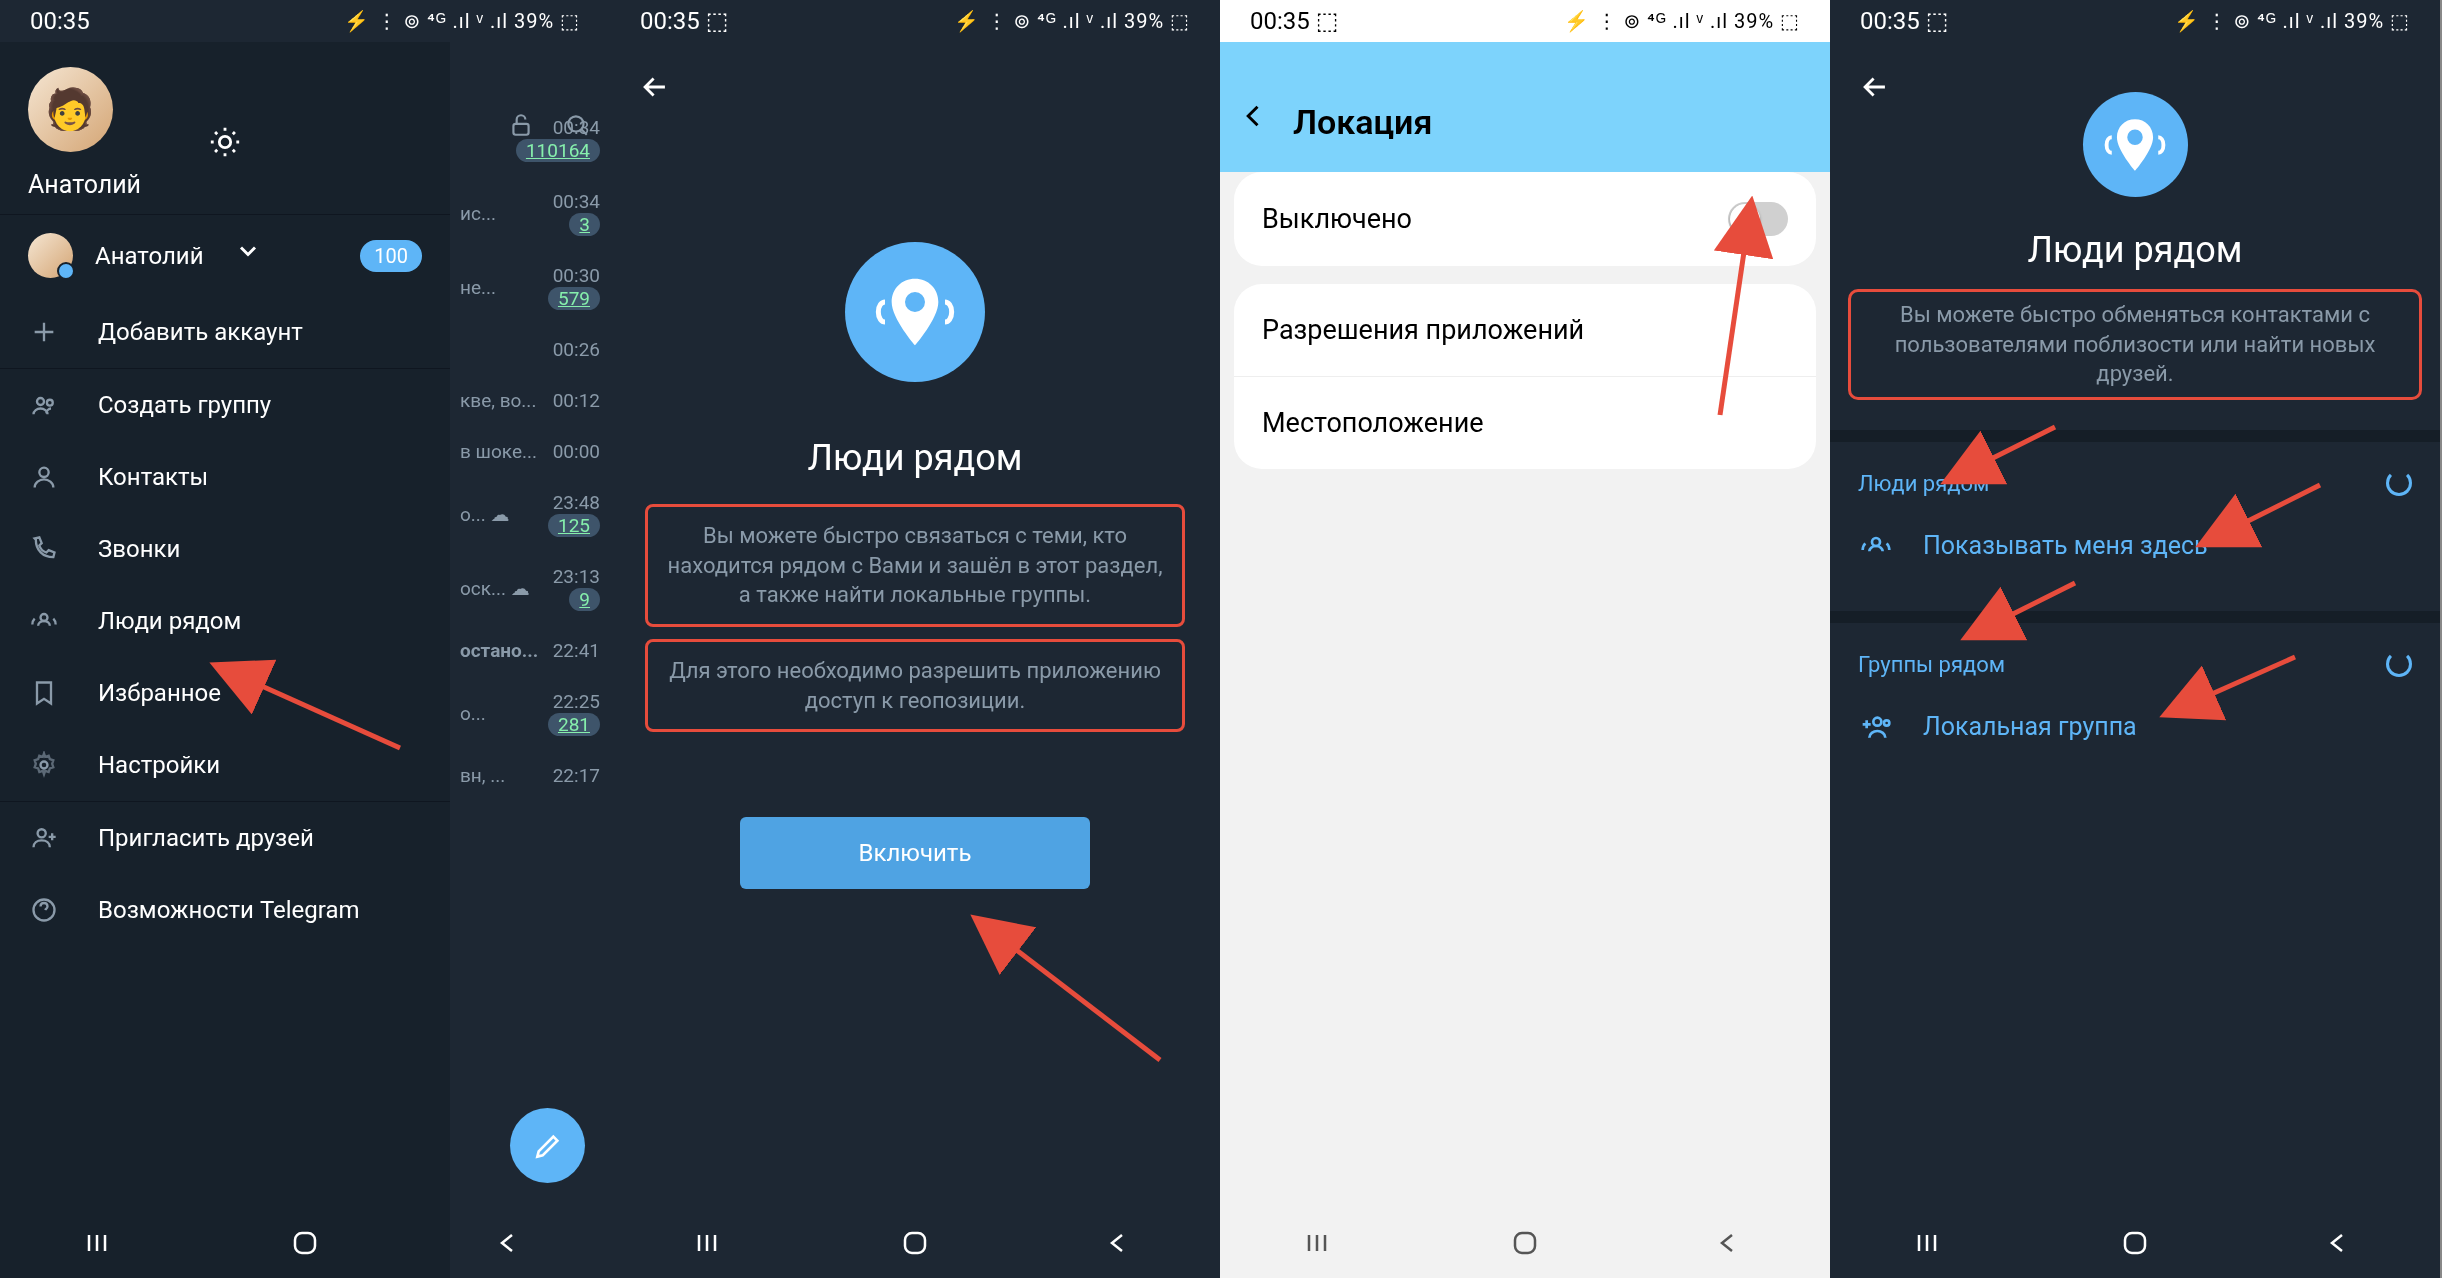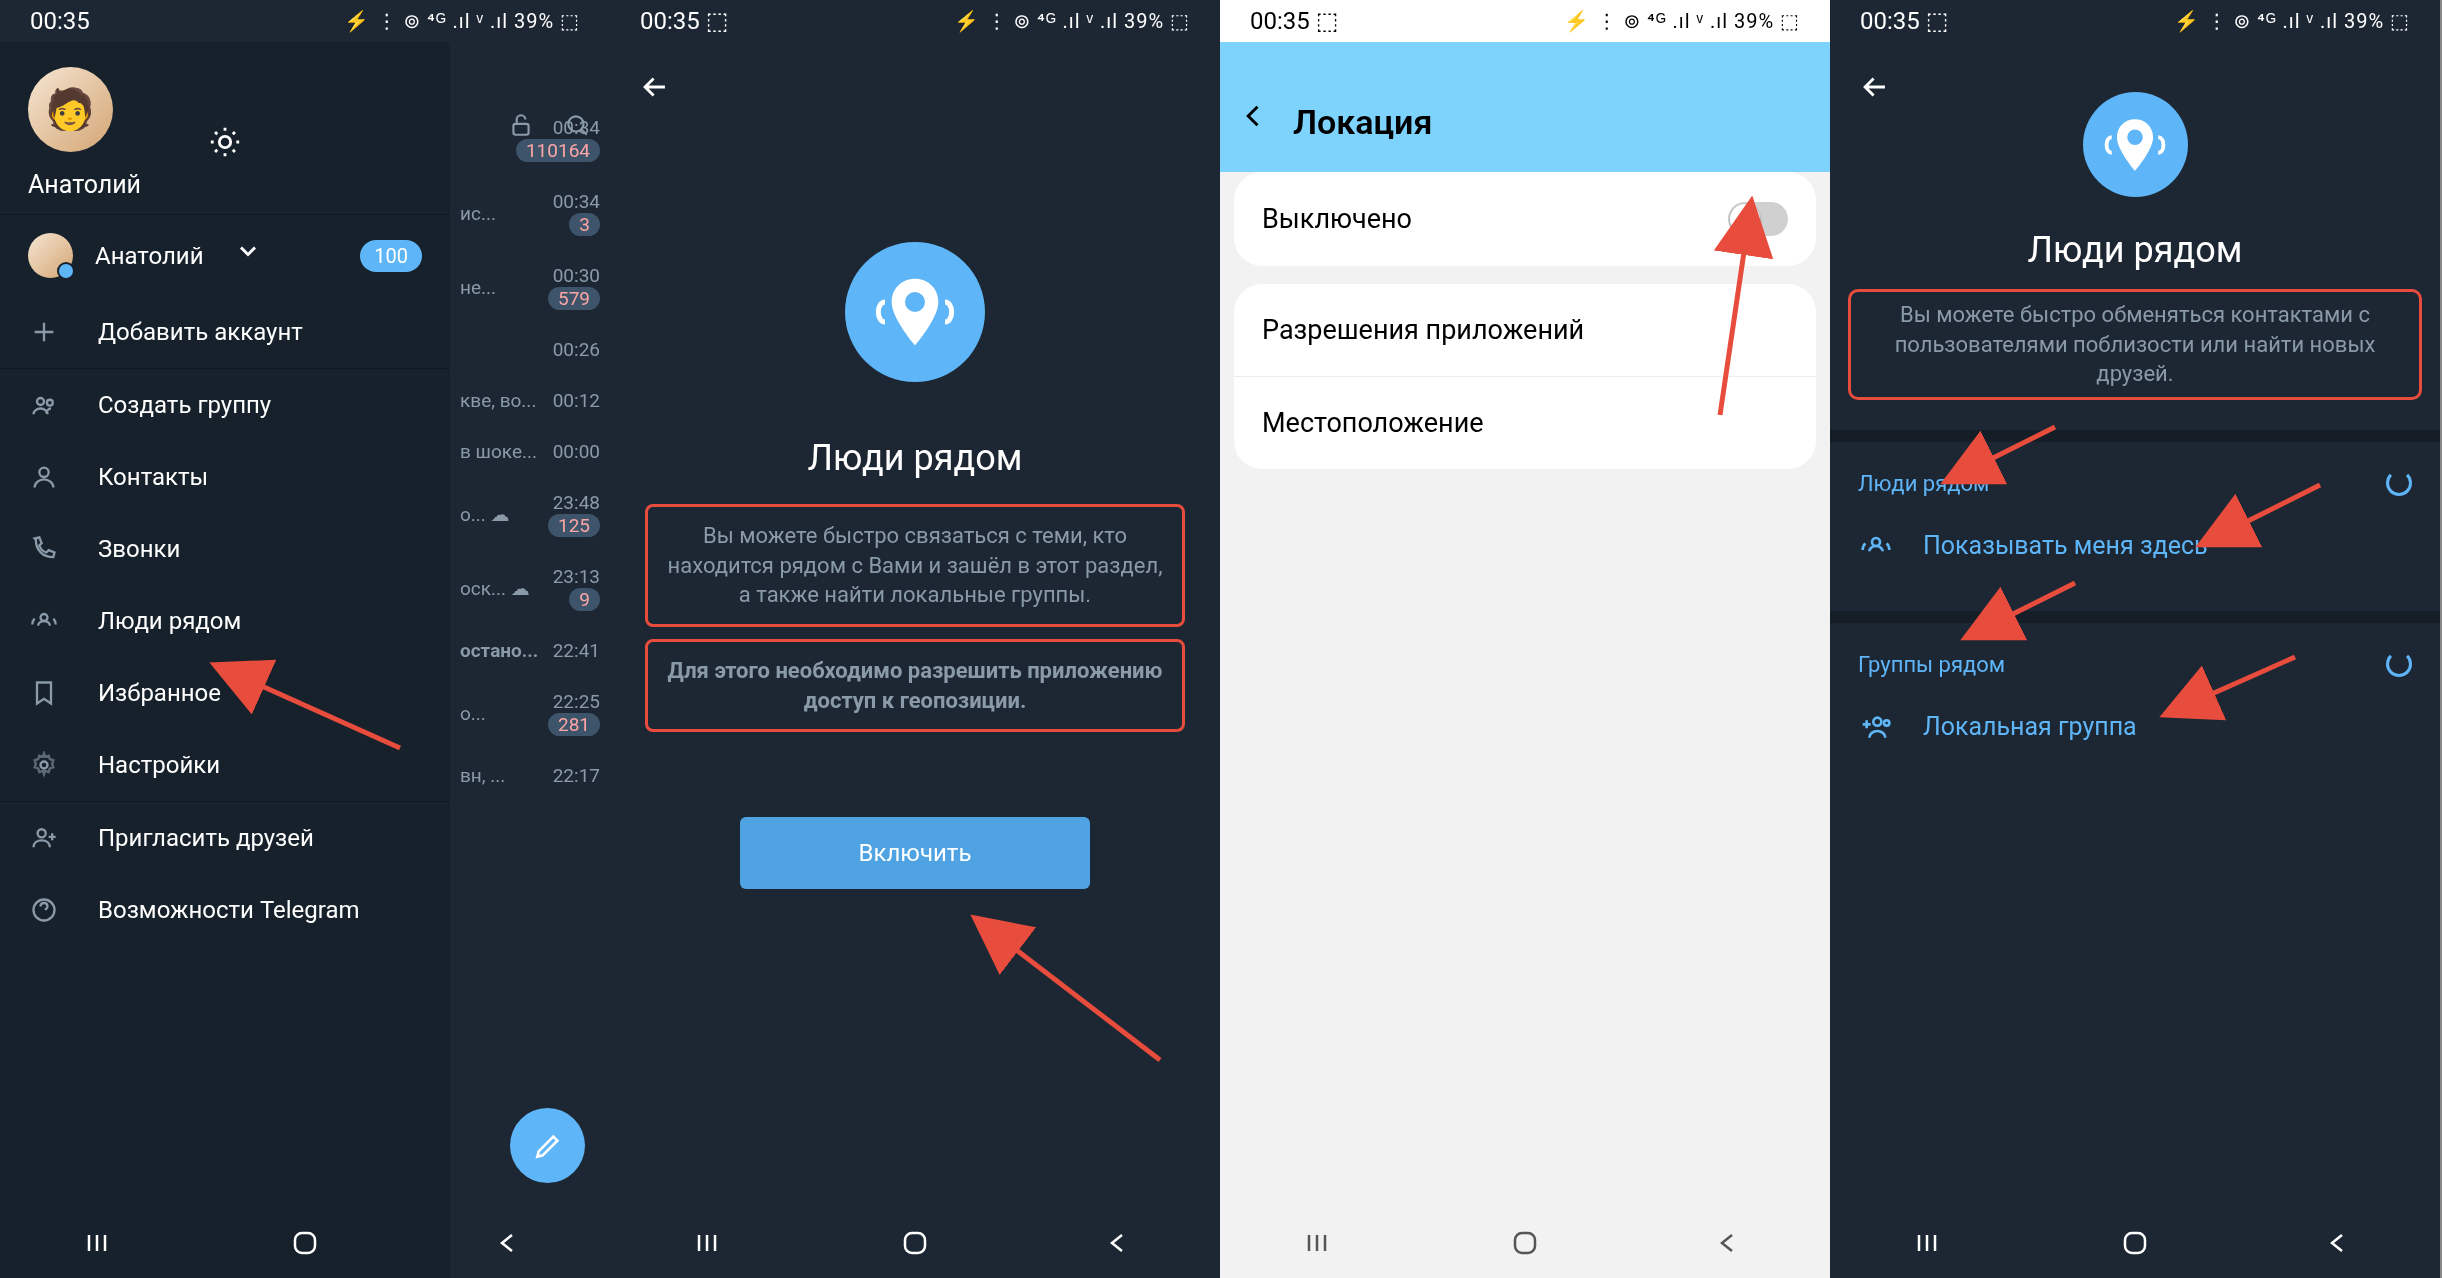--- a/index.html
+++ b/index.html
@@ -26,21 +26,21 @@
 .expand-btn { position: absolute; right: 188px; top: 195px; }
 .account-row { display: flex; align-items: center; padding: 18px 28px; gap: 22px; }
 .account-avatar { width: 45px; height: 45px; border-radius: 50%; background: linear-gradient(135deg, #f5e6d3, #d4a574); position: relative; }
 .verified { position: absolute; bottom: -2px; right: -2px; width: 18px; height: 18px; background: #5eb5f7; border-radius: 50%; border: 2px solid #17212b; }
 .badge { background: #5eb5f7; color: #fff; padding: 4px 14px; border-radius: 20px; font-size: 20px; margin-left: auto; }
 .account-name { font-size: 24px; color: #fff; }
 .hr { height: 1px; background: #0f1620; }
 .menu-item { display: flex; align-items: center; padding: 20px 28px; gap: 38px; color: #fff; font-size: 24px; }
 .menu-icon { width: 32px; height: 32px; display: flex; align-items: center; justify-content: center; color: #8a9aa9; }
 .chat-row { padding: 14px 10px; display: flex; justify-content: space-between; align-items: center; font-size: 19px; color: #8a9aa9;}
-.chat-badge { background: #3e546a; color: #fca5a5; padding: 0 10px; border-radius: 14px; font-size: 19px;}
+.chat-badge { background: #3e546a; color: #86efac; padding: 0 10px; border-radius: 14px; font-size: 19px; text-decoration: underline;}
 .fab { position: absolute; bottom: 95px; right: 25px; width: 75px; height: 75px; border-radius: 50%; background: #5eb5f7; display: flex; align-items: center; justify-content: center; z-index:5;}
 .top-icons { position:absolute; top:70px; right:20px; display:flex; gap:30px; color:#8a9aa9; z-index:3;}
 
 
 .back-btn { position: absolute; top: 70px; left: 28px; color: #fff; }
 
 
 .big-icon-wrap { margin: 200px auto 0; width: 140px; height: 140px; border-radius: 50%; background: #5eb5f7; display: flex; align-items: center; justify-content: center; }
 .s2-title { text-align: center; font-size: 36px; color: #fff; margin-top: 55px; }
 .red-box { border: 3px solid #e74c3c; border-radius: 8px; margin: 25px 35px 12px; padding: 14px 12px; }
@@ -312,21 +312,21 @@
   <div class="big-icon-wrap">
     <svg width="80" height="80" viewBox="0 0 24 24" fill="#fff">
         <path d="M12 2C8 2 5 5 5 9c0 5 7 13 7 13s7-8 7-13c0-4-3-7-7-7zm0 10a3 3 0 110-6 3 3 0 010 6z"></path>
         <path d="M3 9c-1 0-2 1-2 3s1 3 2 3M21 9c1 0 2 1 2 3s-1 3-2 3" stroke="#fff" stroke-width="1.5" fill="none"></path>
       </svg>
   </div>
   <div class="s2-title">Люди рядом</div>
   <div class="red-box">
     <div class="desc-text">Вы можете быстро связаться с теми, кто находится рядом с Вами и зашёл в этот раздел, а также найти локальные группы.</div>
   </div>
-  <div class="red-box" style="margin-top:8px;font-weight:bold;">
+  <div class="red-box" style="margin-top:8px;">
     <div class="desc-text">Для этого необходимо разрешить приложению доступ к геопозиции.</div>
   </div>
   <button class="enable-btn">Включить</button>
 
   <div class="arrow" style="top:930px; left:380px;">
     <svg width="180" height="140">
         <defs>
           <marker id="a2" markerWidth="12" markerHeight="12" refX="2" refY="6" orient="auto">
             <path d="M0,0 L12,6 L0,12 z" fill="#e74c3c"></path>
           </marker>

